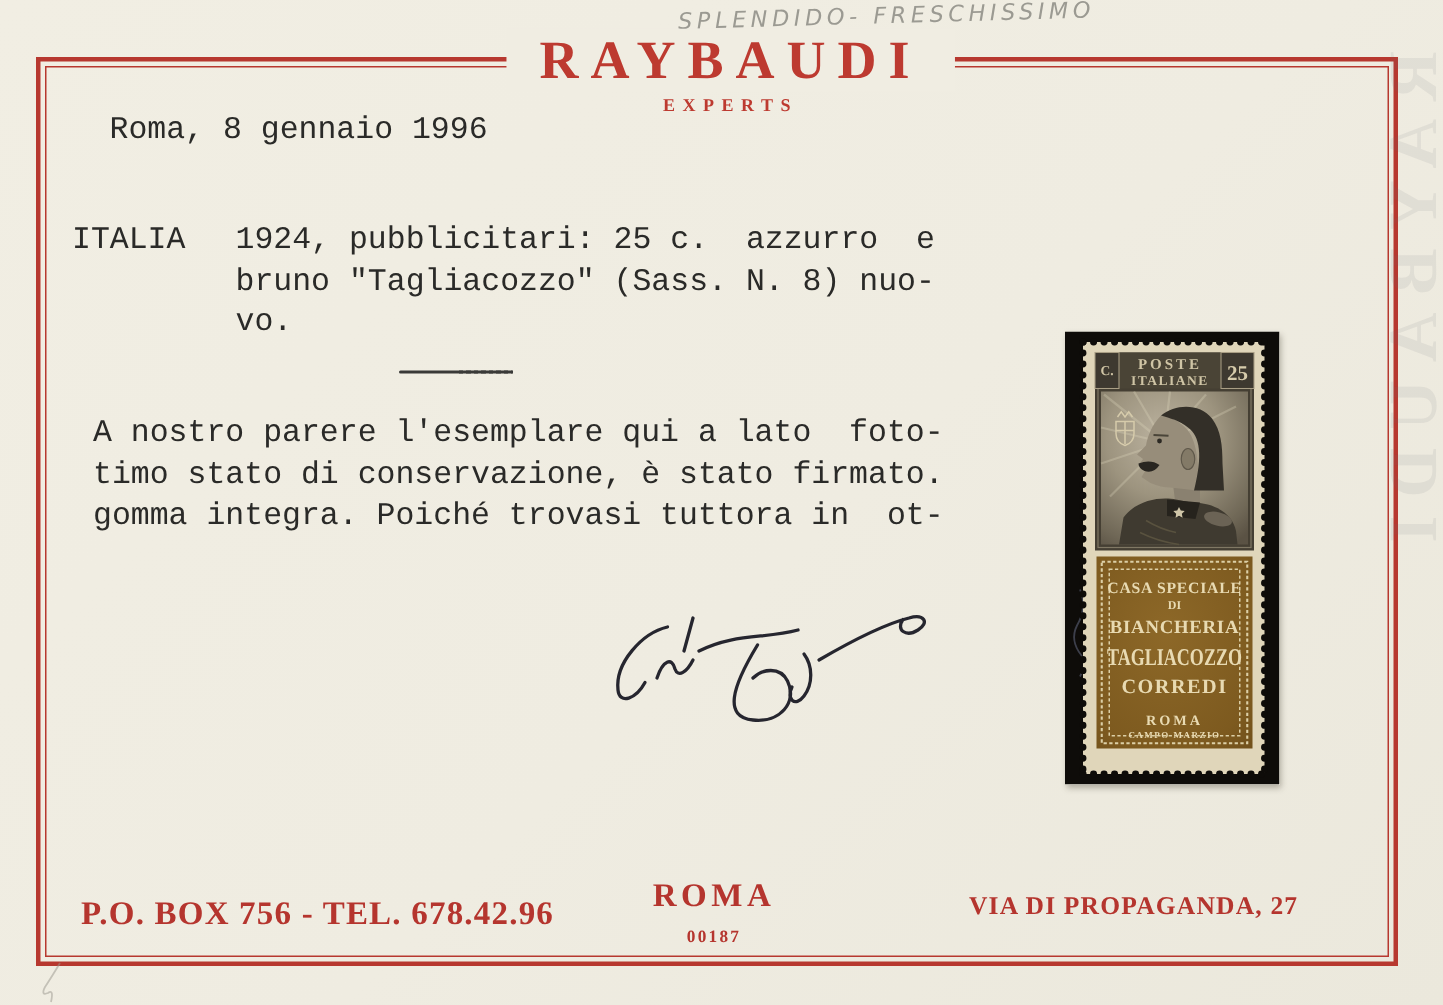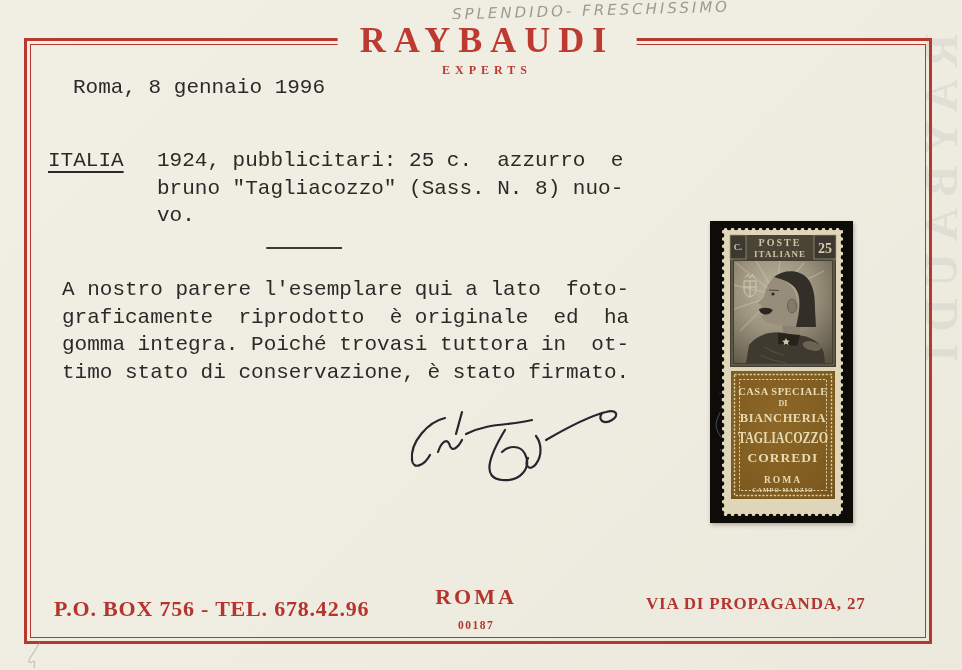--- a/index.html
+++ b/index.html
@@ -47,21 +47,21 @@
   }
   
   .mono{
     font-family:"Liberation Mono","DejaVu Sans Mono",monospace;
     font-size:21px; line-height:27.5px; color:#2a2a28; white-space:pre;
   }
   .dateline{ position:absolute; left:73px; top:74px; }
   .item-block{ position:absolute; left:48px; top:147px; }
   .country{
     position:absolute; left:0; top:0;
-    text-decoration:underline; text-underline-offset:5px;
+    text-underline-offset:5px;
   }
   .desc-lines{ margin-left:109px; }
   .divider{
     position:absolute; left:266px; top:247px; width:76px; height:2px;
     background:#3a3a38; border-radius:1px;
   }
   .divider::after{
     content:""; position:absolute; left:40px; top:0; width:36px; height:2px;
     background:repeating-linear-gradient(90deg,#3a3a38 0 3px,transparent 3px 5px);
   }
@@ -120,23 +120,22 @@
       <div class="mono">1924, pubblicitari: 25 c.  azzurro  e</div>
       <div class="mono">bruno "Tagliacozzo" (Sass. N. 8) nuo-</div>
       <div class="mono">vo.</div>
     </div>
   </div>
 
   <div class="divider"></div>
 
   <div class="opinion">
     <div class="mono">A nostro parere l'esemplare qui a lato  foto-</div>
-    <div class="mono">graficamente  riprodotto  è originale  ed  ha</div>
+    <div class="mono">timo stato di conservazione, è stato firmato.</div>
     <div class="mono">gomma integra. Poiché trovasi tuttora in  ot-</div>
-    <div class="mono">timo stato di conservazione, è stato firmato.</div>
   </div>
 
   <svg class="signature" width="300" height="110" viewBox="0 0 300 110">
     <g fill="none" stroke="#26262f" stroke-width="2.2" stroke-linecap="round">
       <path d="M95 18 C78 22 60 42 62 60 C63 70 74 66 80 55"></path>
       <path d="M88 52 C92 40 98 38 100 46 C102 52 108 48 112 40"></path>
       <path d="M112 12 L106 34"></path>
       <path d="M116 34 C140 22 160 26 182 20"></path>
       <path d="M155 30 C138 58 132 78 152 80 C170 82 182 68 175 54 C170 44 158 46 152 52"></path>
       <path d="M186 36 C192 44 192 56 186 64 C180 72 174 66 178 58"></path>

